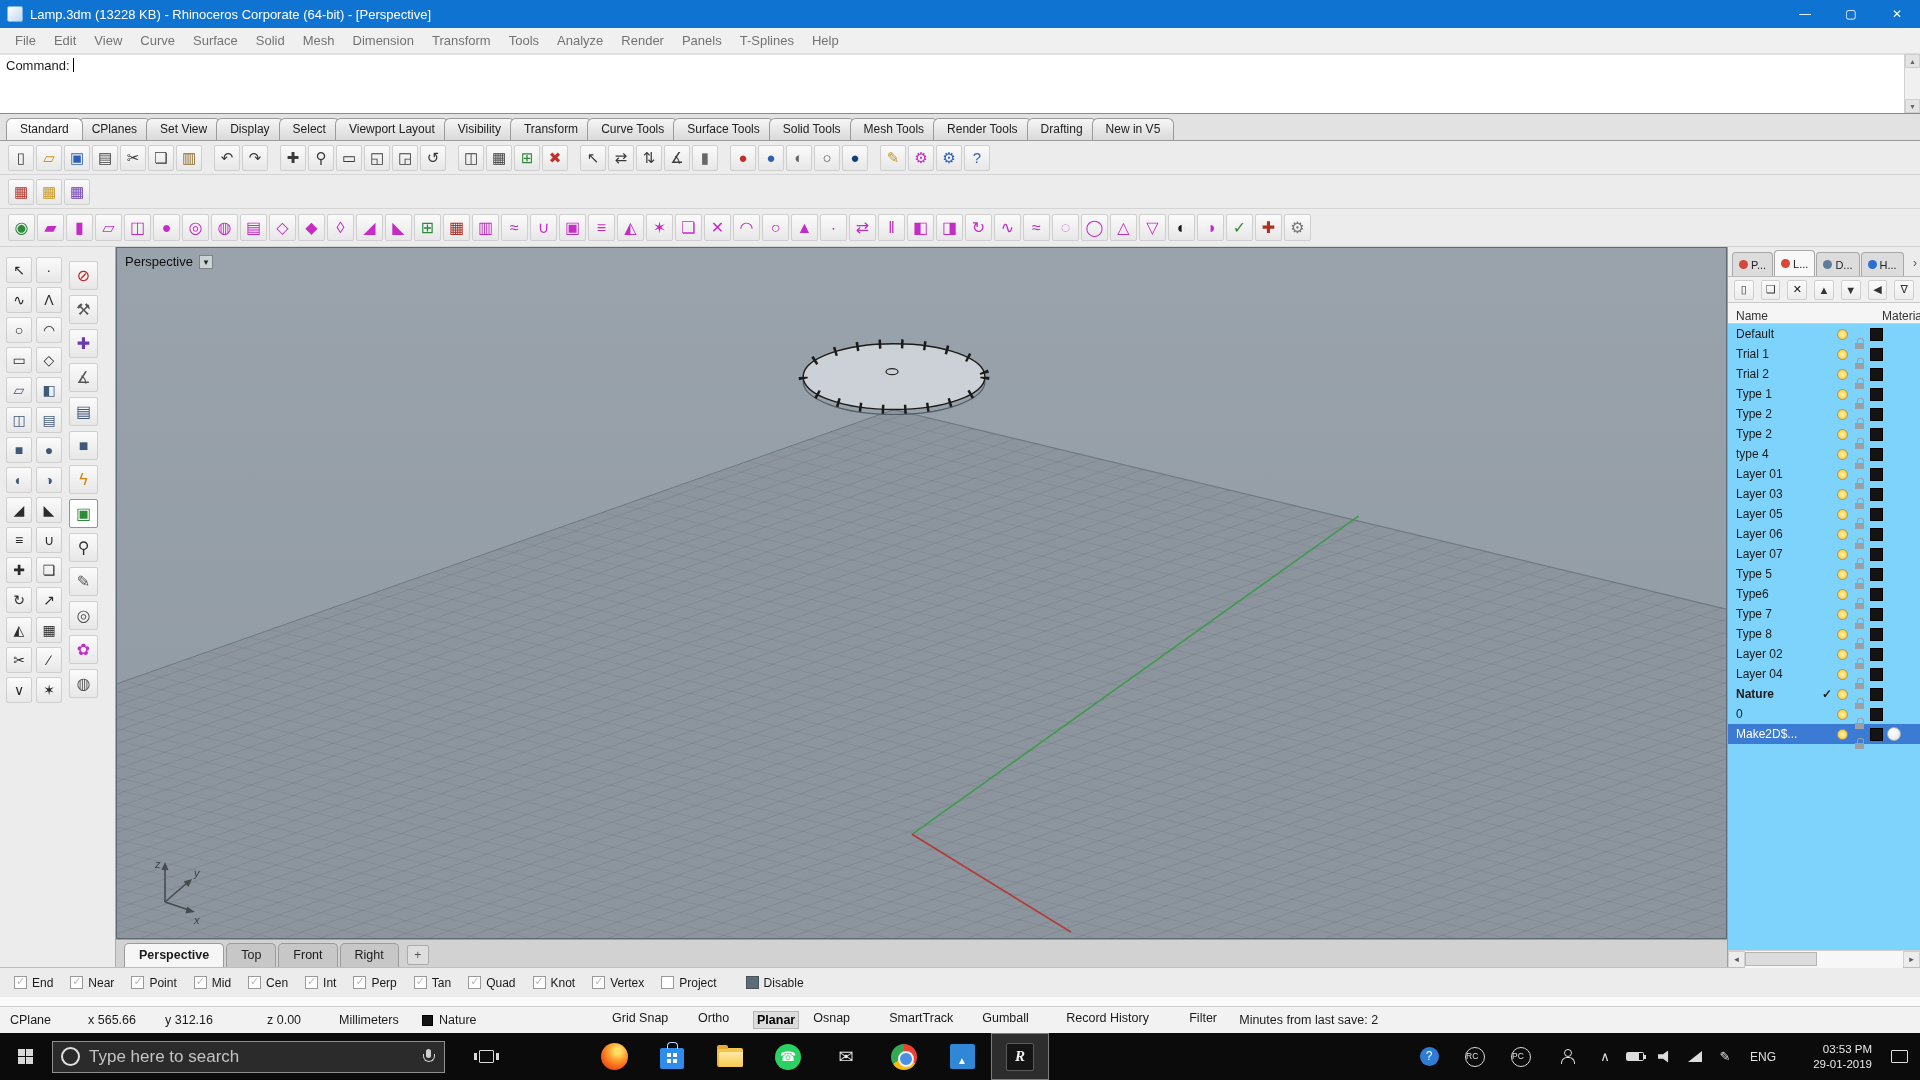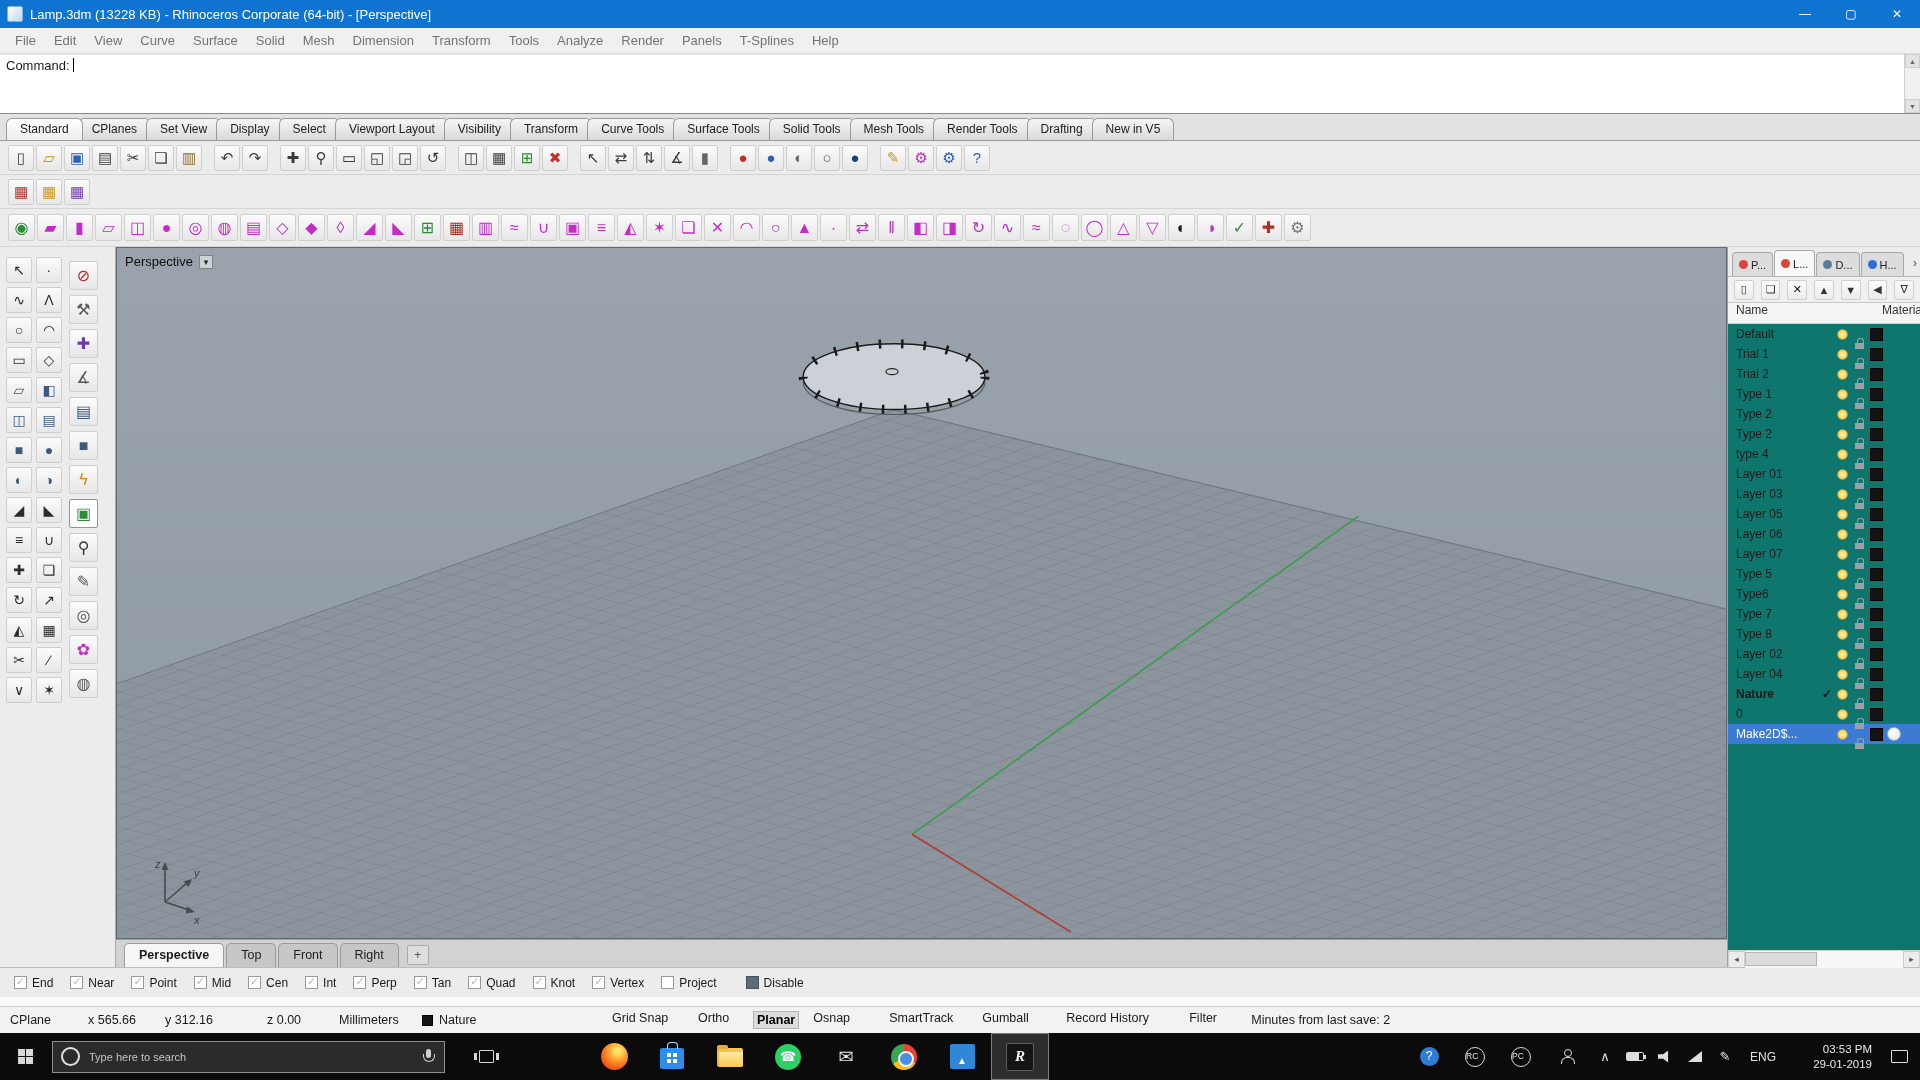--- a/index.html
+++ b/index.html
@@ -64,23 +64,23 @@
 
   
   .rpanel{width:193px;background:#f0f0f0;border-left:1px solid #9aa0a6;display:flex;flex-direction:column}
   .rp-tabs{height:30px;display:flex;align-items:flex-end;gap:1px;padding:3px 14px 0 4px;background:#ececec;border-bottom:1px solid #b9b9b9;position:relative}
   .rp-tab{height:24px;display:flex;align-items:center;gap:3px;padding:0 6px;background:#dcdcdc;border:1px solid #a8a8a8;border-bottom:none;border-radius:4px 4px 0 0;font-size:11px;color:#222}
   .rp-tab.selected{background:#f8f8f8;height:26px}
   .rp-dot{width:9px;height:9px;border-radius:50%;background:var(--c,#888)}
   .rp-chevron{position:absolute;right:3px;top:9px;color:#555;font-size:12px}
   .rp-toolbar{height:26px;display:flex;align-items:center;gap:7px;padding:0 6px;background:#f0f0f0;border-bottom:1px solid #c9c9c9}
   .rp-tool{width:21px;height:20px;display:flex;align-items: center;justify-content:center;font-size:11px;color:var(--c,#333);background:linear-gradient(#fcfcfc,#ececec);border:1px solid #cfcfcf;border-radius:2px}
-  .rp-header{height:21px;display:flex;align-items:flex-start;background:#f5f5f5;border-bottom:1px solid #cfcfcf;font-size:12px;color:#333;padding-left:8px;position:relative}
+  .rp-header{height:21px;display:flex;align-items:flex-end;background:#f5f5f5;border-bottom:1px solid #cfcfcf;font-size:12px;color:#333;padding-left:8px;position:relative}
   .col-mat{position:absolute;right:0;width:38px;overflow:hidden;white-space:nowrap}
-  .rp-list{flex:1;background:#0f766e;overflow:hidden}
+  .rp-list{flex:1;background:#7dd3fc;overflow:hidden}
   .layer-row{height:20px;display:flex;align-items:center;padding:0 2px 0 8px;font-size:12px;color:#1a1a1a}
   .layer-row.bold{font-weight:700}
   .layer-row.selected{background:#3b7bd4;color:#fff}
   .l-name{width:84px;white-space:nowrap;overflow:hidden}
   .l-check{width:14px;text-align:center;visibility:hidden;font-weight:700}
   .layer-row.current .l-check{visibility:visible}
   .l-check::before{content:"✓"}
   .l-bulb,.l-lock,.l-swatch,.l-ball{width:17px;display:flex;align-items:center;justify-content:center}
   .l-bulb::before{content:"";width:9px;height:9px;border-radius:50%;background:radial-gradient(#fff3ad,#f2c233);border:1px solid #b9953a}
   .l-lock{position:relative}
@@ -109,29 +109,29 @@
   .statusbar{height:27px;background:#f2f2f2;border-top:1px solid #cfcfcf;display:flex;align-items:center;font-size:12.5px;color:#1a1a1a;padding-left:10px;flex:none}
   .sb-cplane{width:78px}.sb-x{width:77px}.sb-y{width:102px}.sb-z{width:72px}.sb-units{width:83px}
   .sb-layer{width:190px;display:flex;align-items:center;gap:6px}
   .sb-swatch{width:11px;height:11px;background:#141414;border:1px solid #000;display:inline-block}
   .sb-panes{display:flex;align-items:flex-start}
   .sb-pane:nth-child(1){width:86px}.sb-pane:nth-child(2){width:55px}.sb-pane:nth-child(3){width:62px}
   .sb-pane:nth-child(4){width:76px}.sb-pane:nth-child(5){width:93px}.sb-pane:nth-child(6){width:84px}
   .sb-pane:nth-child(7){width:123px}.sb-pane:nth-child(8){width:46px}
   .sb-pane{display:inline-block}
   .sb-pane.active{font-weight:700;color:#000;background:#dcdcdc;border:1px solid #b5b5b5;padding:1px 3px;width:auto;margin-right:14px}
-  .sb-msg{margin-left:16px}
+  .sb-msg{margin-left:4px}
 
   
   .taskbar{height:47px;background:#0b0b0b;display:flex;align-items:center;color:#e8e8e8;flex:none}
   .tk-start{width:50px;height:47px;display:flex;align-items:center;justify-content:center}
   .winlogo{width:15px;height:15px;background:linear-gradient(#d8d8d8,#d8d8d8),linear-gradient(#d8d8d8,#d8d8d8),linear-gradient(#d8d8d8,#d8d8d8),linear-gradient(#d8d8d8,#d8d8d8);background-position:0 0,8px 0,0 8px,8px 8px;background-size:7px 7px;background-repeat:no-repeat}
   .tk-search{width:393px;height:32px;background:#2b2b2b;border:1px solid #8f8f8f;display:flex;align-items:center;margin-left:2px}
   .cortana-ring{width:19px;height:19px;border:2px solid #e0e0e0;border-radius:50%;margin:0 9px 0 8px;flex:none}
-  .tk-search-text{color:#c4c4c4;font-size:11px;flex:1;white-space:nowrap;overflow:hidden}
+  .tk-search-text{color:#c4c4c4;font-size:17px;flex:1;white-space:nowrap;overflow:hidden}
   .mic{width:10px;height:15px;position:relative;margin-right:11px;flex:none}
   .mic::before{content:"";position:absolute;left:2.5px;top:0;width:5px;height:9px;background:#d0d0d0;border-radius:2.5px}
   .mic::after{content:"";position:absolute;left:0;top:5px;width:10px;height:7px;border:1.5px solid #d0d0d0;border-top:none;border-radius:0 0 6px 6px}
   .tk-taskview{width:46px;height:47px;margin-left:18px;display:flex;align-items:center;justify-content:center}
   .tvic{width:15px;height:13px;border:1.6px solid #d8d8d8;border-radius:1px;position:relative}
   .tvic::before{content:"";position:absolute;left:-6px;top:2px;width:3px;height:7px;background:#d8d8d8}
   .tvic::after{content:"";position:absolute;right:-6px;top:2px;width:3px;height:7px;background:#d8d8d8}
   .tk-apps{display:flex;height:47px;margin-left:76px}
   .tk-app{width:58px;height:47px;position:relative;display:flex;align-items:center;justify-content:center}
   .tk-app.active{background:rgba(255,255,255,.14);box-shadow:inset 0 0 0 1px #7d7d7d}

